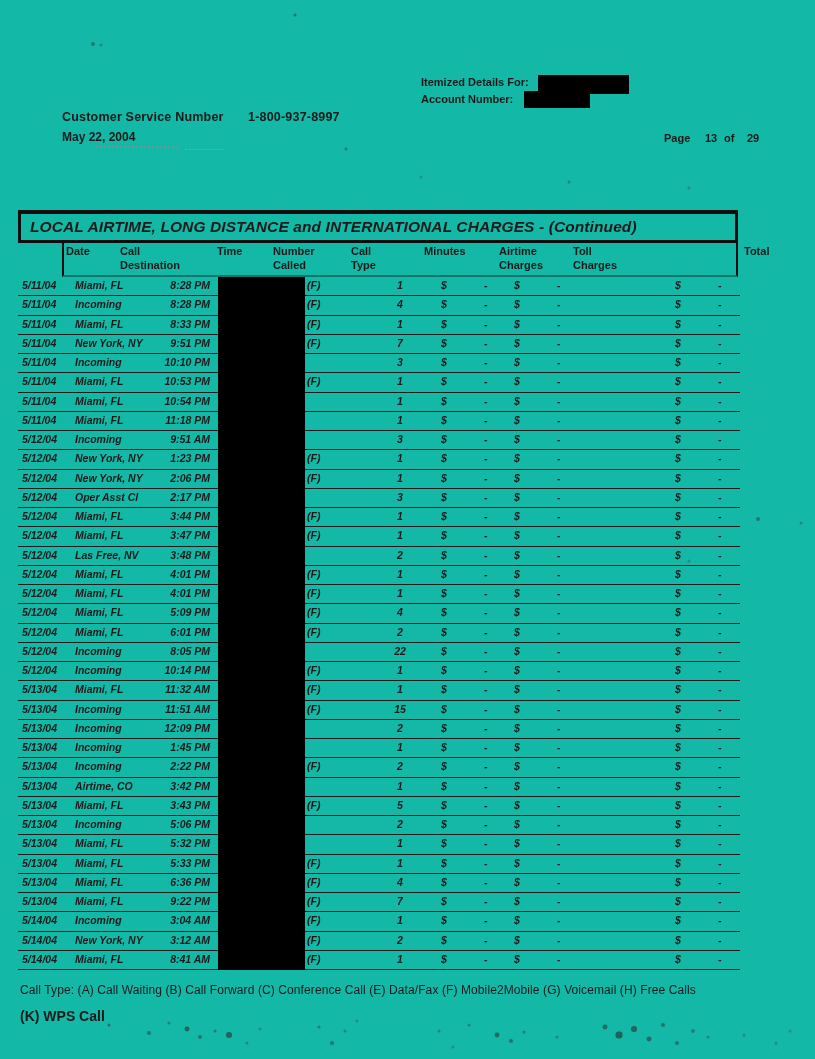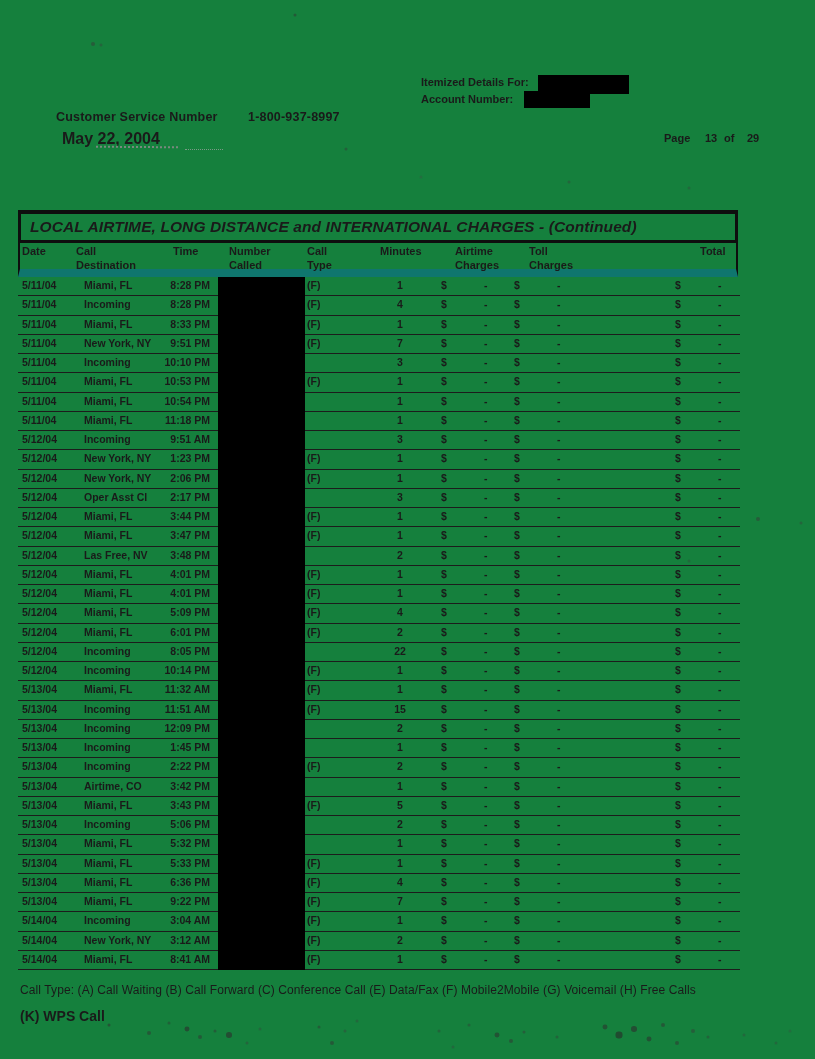--- a/index.html
+++ b/index.html
@@ -1,50 +1,50 @@
 <!DOCTYPE html>
 <html><head>
 <meta charset="utf-8">
 <style>
   html,body{margin:0;padding:0;background:#d8d8d5;}
   .page{
     position:relative;width:815px;height:1059px;margin:0 auto;
-    background:#15803d;color:#1a1a1a;
+    background:#14b8a6;color:#1a1a1a;
     font-family:"Liberation Sans",sans-serif;
     overflow:hidden;
   }
   .t{position:absolute;white-space:nowrap;}
   .lbl{font-size:11px;font-weight:600;}
   .cs{font-size:12.5px;font-weight:700;letter-spacing:.2px;}
-  .sdate{font-size:16px;font-weight:600;}
+  .sdate{font-size:12px;font-weight:600;}
   .pg{font-size:11px;font-weight:600;padding-left:20px;}
   .redact{position:absolute;background:#000;}
   .smudge{position:absolute;height:0;border-bottom:2px dotted #8b8b8b;transform:rotate(.4deg);opacity:.85;}
   .smudge2{position:absolute;height:0;border-bottom:1px dotted #a5a5a5;opacity:.7;}
 
   
   .table{position:absolute;left:18px;top:210px;width:720px;}
   .title-box{
     box-sizing:border-box;height:33px;border:3px solid #0e0e0e;border-top-width:4px;
     display:flex;align-items:center;padding-left:9px;
     font-size:15.5px;font-weight:700;font-style:italic;letter-spacing:.1px;
   }
   .header-box{
     box-sizing:border-box;position:relative;height:34px;
-    border-left:2.5px solid #0e0e0e;border-right:2.5px solid #0e0e0e;border-bottom:8px solid #0f766e;
+    border-left:2.5px solid #0e0e0e;border-right:2.5px solid #0e0e0e;border-bottom:2px solid #0f766e;margin-left:44px;
   }
   .hc{position:absolute;top:2px;font-size:11px;font-weight:700;line-height:13.5px;display:flex;flex-direction:column;white-space:nowrap;}
   .h-date{left:2px}.h-dest{left:56px}.h-time{left:153px}.h-number{left:209px}.h-ctype{left:287px}
   .h-mins{left:360px}.h-air{left:435px}.h-toll{left:509px}.h-total{left:680px}
 
   .rows{position:absolute;left:0;top:67px;width:722px;}
-  .trow{position:relative;height:19.25px;box-sizing:border-box;border-bottom:1.8px solid #1c1c1c;}
+  .trow{position:relative;height:19.25px;box-sizing:border-box;border-bottom:1.8px solid #1c1c1c;font-style:italic;}
   .cell{position:absolute;top:0;font-size:10.5px;font-weight:700;line-height:17.5px;white-space:nowrap;}
   .c-date{left:4px}
-  .c-dest{left:66px}
+  .c-dest{left:57px}
   .c-time{left:130px;width:62px;text-align:right;}
   .c-type{left:289px}
   .c-mins{left:352px;width:60px;text-align:center;}
   .c-acur{left:423px}.c-adash{left:466px}
   .c-tcur{left:496px}.c-tdash{left:539px}
   .c-ocur{left:657px}.c-odash{left:700px}
   .dash{font-weight:700;}
   .redact.col{left:200px;top:67px;width:87px;height:693px;}
 
   .legend{font-size:12px;font-weight:500;letter-spacing:.1px;}
@@ -81,21 +81,21 @@
 </head>
 <body>
 
 <div class="page">
 
   <span class="t lbl" style="left:421px;top:76px">Itemized Details For:</span>
   <span class="t lbl" style="left:421px;top:93px">Account Number:</span>
   <div class="redact" style="left:538px;top:75px;width:91px;height:19px"></div>
   <div class="redact" style="left:524px;top:91px;width:66px;height:17px"></div>
 
-  <span class="t cs" style="left:56px;top:110px">Customer Service Number</span>
+  <span class="t cs" style="left:62px;top:110px">Customer Service Number</span>
   <span class="t cs" style="left:248px;top:110px">1-800-937-8997</span>
   <span class="t sdate" style="left:62px;top:130px">May 22, 2004</span>
   <div class="smudge" style="left:96px;top:146px;width:82px"></div>
   <div class="smudge2" style="left:185px;top:149px;width:38px"></div>
 
   <span class="t pg" style="left:644px;top:132px">Page</span>
   <span class="t pg" style="left:685px;top:132px">13</span>
   <span class="t pg" style="left:704px;top:132px">of</span>
   <span class="t pg" style="left:727px;top:132px">29</span>
 

